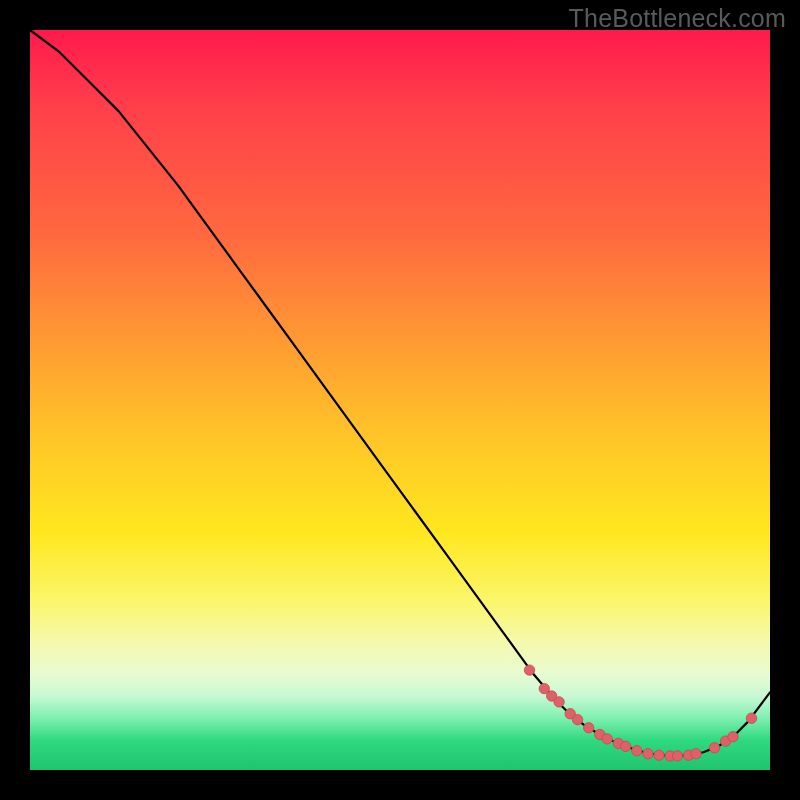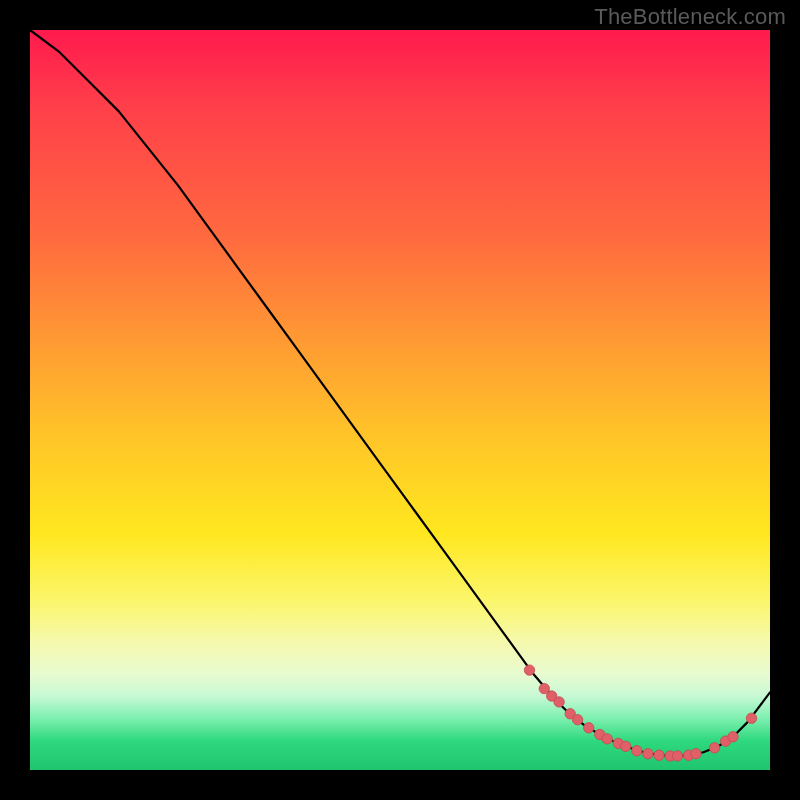--- a/index.html
+++ b/index.html
@@ -47,21 +47,21 @@
     top: 0;
     width: 740px;
     height: 740px;
     overflow: visible;
   }
   .watermark {
     position: absolute;
     top: 4px;
     right: 14px;
     color: #5a5a5a;
-    font-size: 22px;
+    font-size: 25px;
     font-weight: 500;
     letter-spacing: 0.2px;
     user-select: none;
   }
 </style>
 </head>
 <body>
 
 <div class="frame">
   <div class="plot-area">

